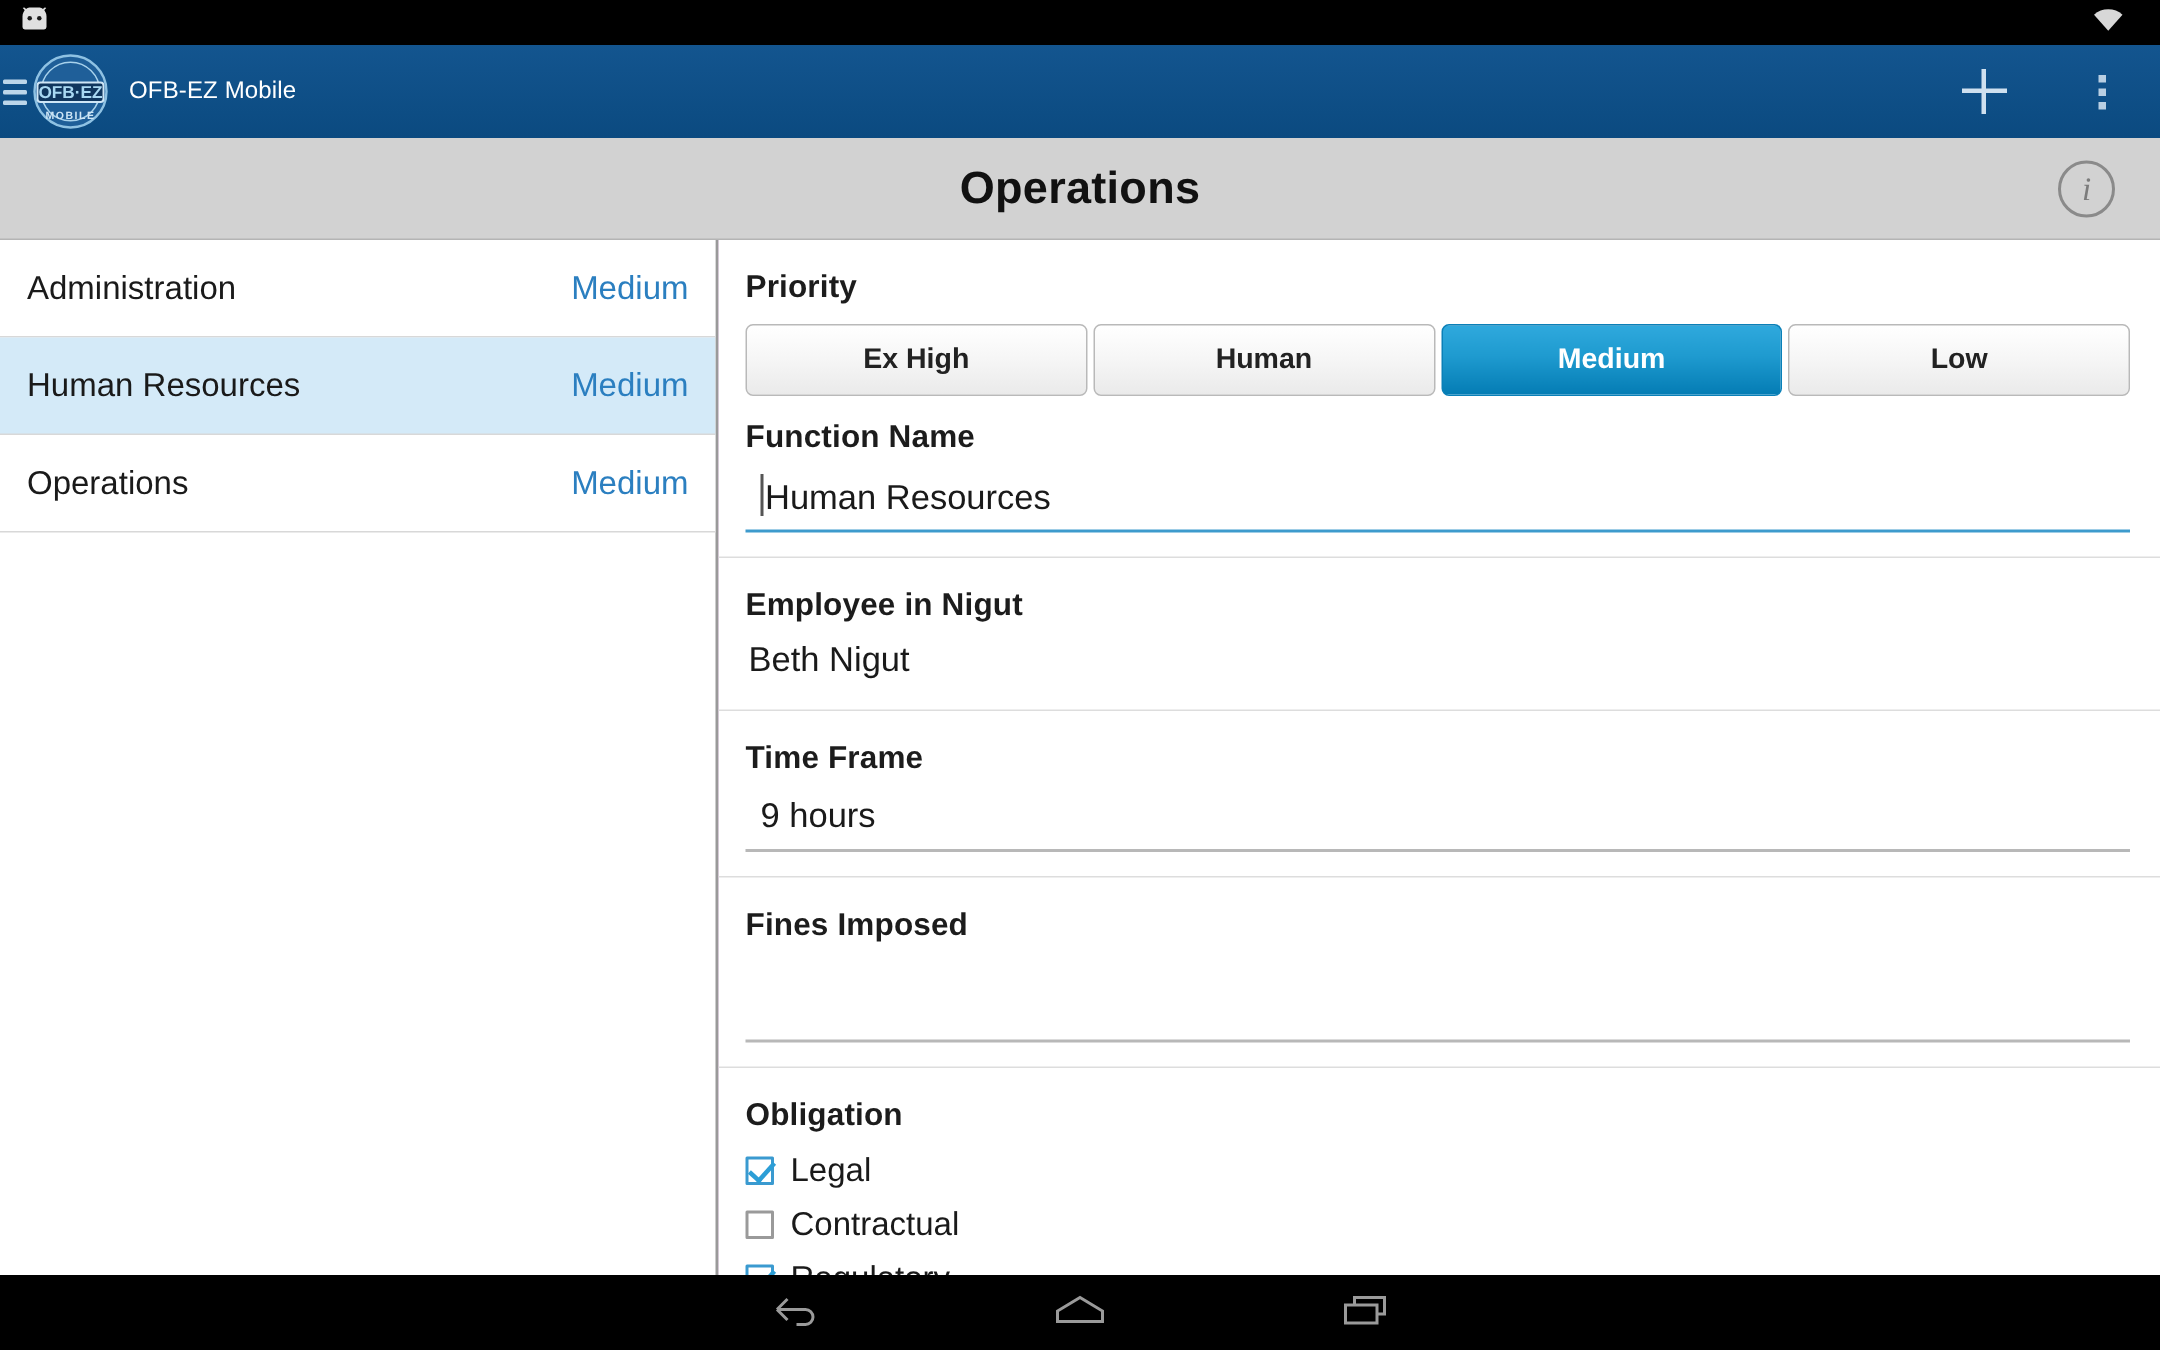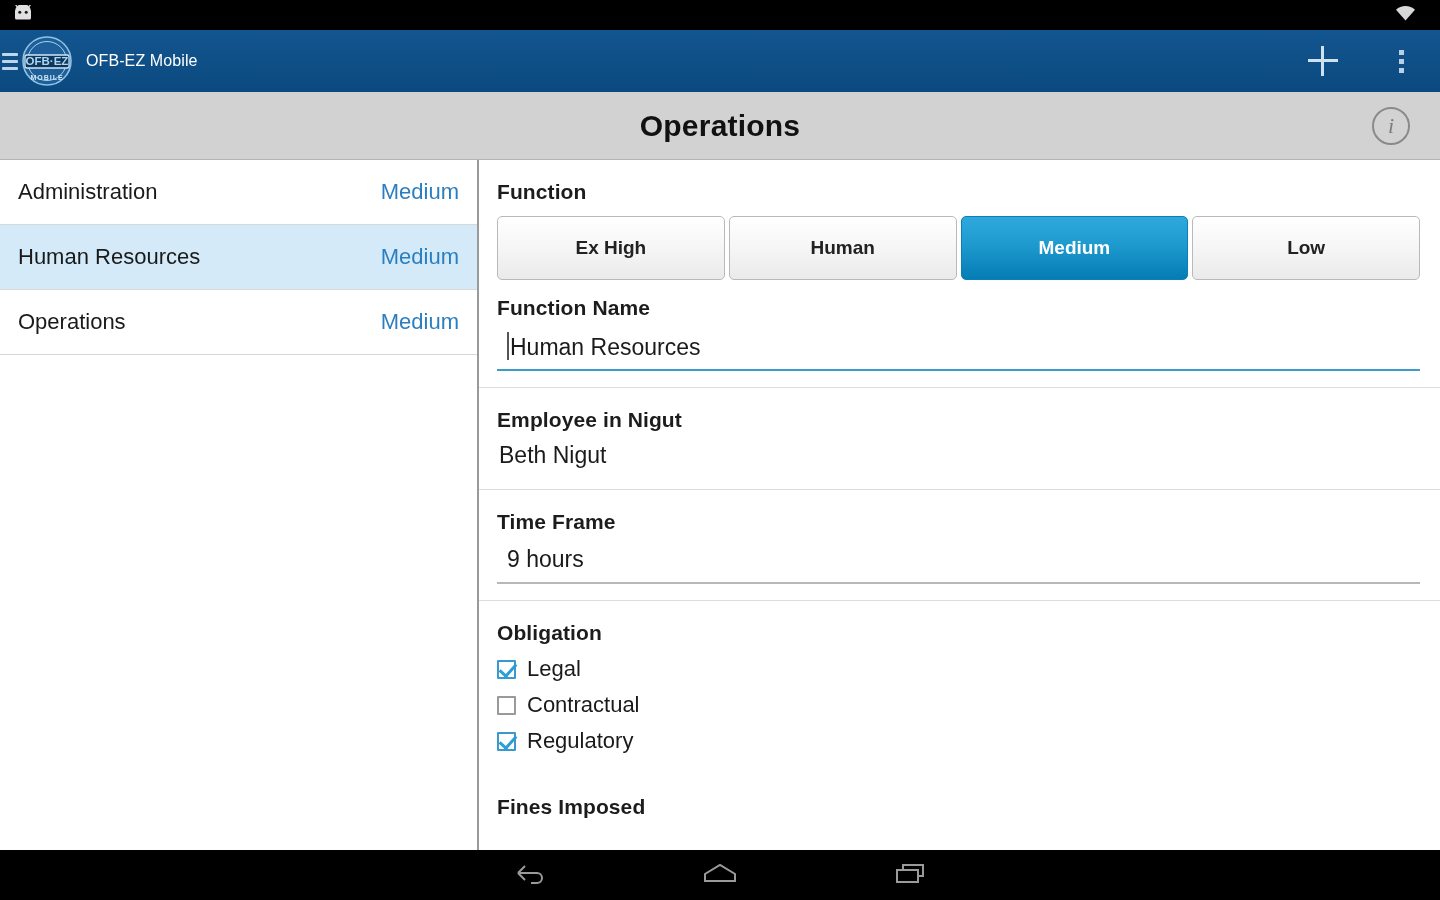--- a/index.html
+++ b/index.html
@@ -220,21 +220,21 @@
   }
 
   
   .segbar {
     display: flex;
     gap: 4px;
     margin-top: 12px;
   }
   .segbtn {
     flex: 1 1 0;
-    height: 64px;
+    height: 48px;
     display: flex;
     align-items: center;
     justify-content: center;
     font-size: 19px;
     font-weight: bold;
     color: #222222;
     border: 1px solid #b9b9b9;
     border-radius: 5px;
     background: linear-gradient(to bottom, #ffffff 0%, #f6f6f6 48%, #eaeaea 100%);
     cursor: pointer;
@@ -423,21 +423,21 @@
       </div>
       <div class="listrow">
         <span class="lbl">Operations</span>
         <span class="val">Medium</span>
       </div>
     </div>
 
     <div class="detailpane">
 
       <div class="section">
-        <div class="fieldlabel">Function</div>
+        <div class="fieldlabel">Priority</div>
         <div class="segbar">
           <div class="segbtn">Ex High</div>
           <div class="segbtn">Human</div>
           <div class="segbtn active">Medium</div>
           <div class="segbtn">Low</div>
         </div>
 
         <div style="margin-top:16px;">
           <div class="fieldlabel">Function Name</div>
           <div class="textinput focused">
@@ -448,20 +448,27 @@
 
       <div class="section">
         <div class="fieldlabel">Employee in Nigut</div>
         <div class="statictext">Beth Nigut</div>
       </div>
 
       <div class="section">
         <div class="fieldlabel">Time Frame</div>
         <div class="textinput">
           <span>9 hours</span>
+        </div>
+      </div>
+
+      <div class="section">
+        <div class="fieldlabel">Fines Imposed</div>
+        <div class="textinput empty">
+          <span></span>
         </div>
       </div>
 
       <div class="section nb">
         <div class="fieldlabel">Obligation</div>
         <div class="cblist">
           <div class="cbrow">
             <span class="cbbox checked"></span>
             <span class="cblabel">Legal</span>
           </div>
@@ -469,27 +476,20 @@
             <span class="cbbox"></span>
             <span class="cblabel">Contractual</span>
           </div>
           <div class="cbrow">
             <span class="cbbox checked"></span>
             <span class="cblabel">Regulatory</span>
           </div>
         </div>
       </div>
 
-      <div class="section">
-        <div class="fieldlabel">Fines Imposed</div>
-        <div class="textinput empty">
-          <span></span>
-        </div>
-      </div>
-
     </div>
   </div>
 
   <div class="navbar">
     <div class="nav-btn">
       <span>
         <svg width="34" height="22" viewBox="0 0 34 22">
           <path d="M5 11 L12 4 M5 11 L12 18 M5 11 L24 11 A5 5 0 0 1 24 21 L18 21" fill="none" stroke="#9a9a9a" stroke-width="2"></path>
         </svg>
       </span>

